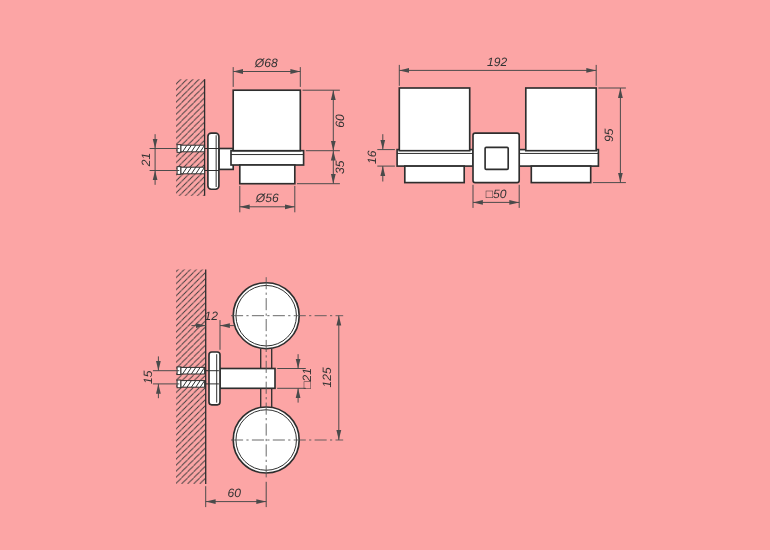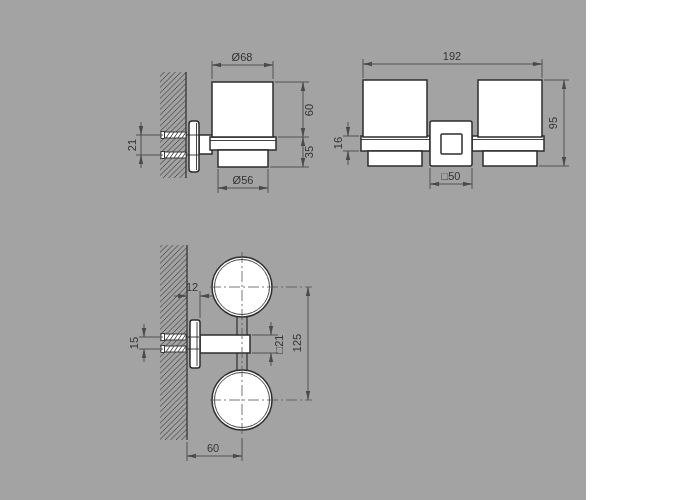--- a/index.html
+++ b/index.html
@@ -1,16 +1,16 @@
 <!DOCTYPE html>
 <html><head>
 <meta charset="utf-8">
 <style>
   html,body{margin:0;padding:0;background:#ffffff;}
-  .stage{width:586px;height:500px;background:#a3a3a3;position:relative;font-family:"Liberation Sans",sans-serif;}
+  .stage{width:700px;height:500px;background:#fca5a5;position:relative;font-family:"Liberation Sans",sans-serif;font-style:italic;}
   svg{display:block;}
   .obj{fill:#ffffff;stroke:#2e2e2e;stroke-width:1.5;}
   .objl{fill:none;stroke:#2e2e2e;stroke-width:1.2;}
   .det{fill:none;stroke:#2e2e2e;stroke-width:0.9;}
   .dim{fill:none;stroke:#4a4a4a;stroke-width:0.9;}
   .cl{fill:none;stroke:#555555;stroke-width:0.8;stroke-dasharray:11 3 2 3;}
   .dtx{font-family:"Liberation Sans",sans-serif;font-size:11px;fill:#333333;}
   .arr{fill:#4a4a4a;}
   .scr{fill:#ffffff;stroke:#2e2e2e;stroke-width:0.9;}
 </style>

